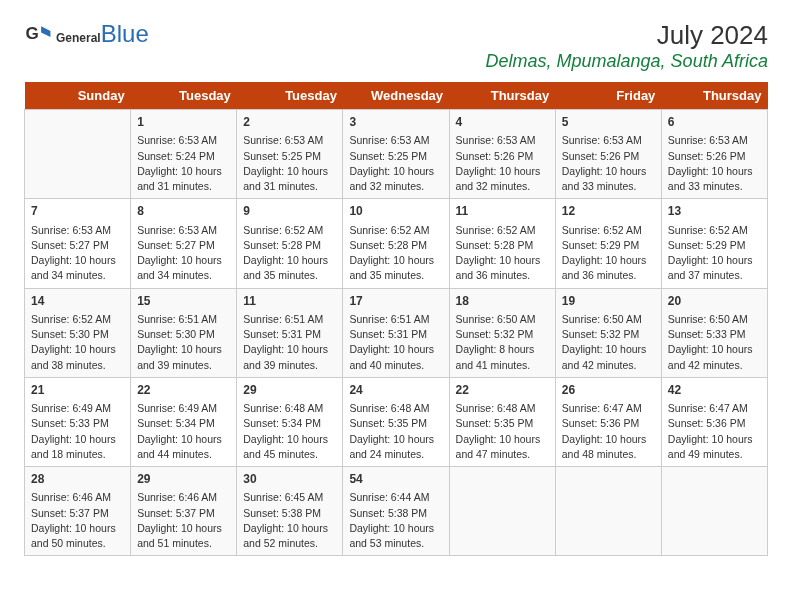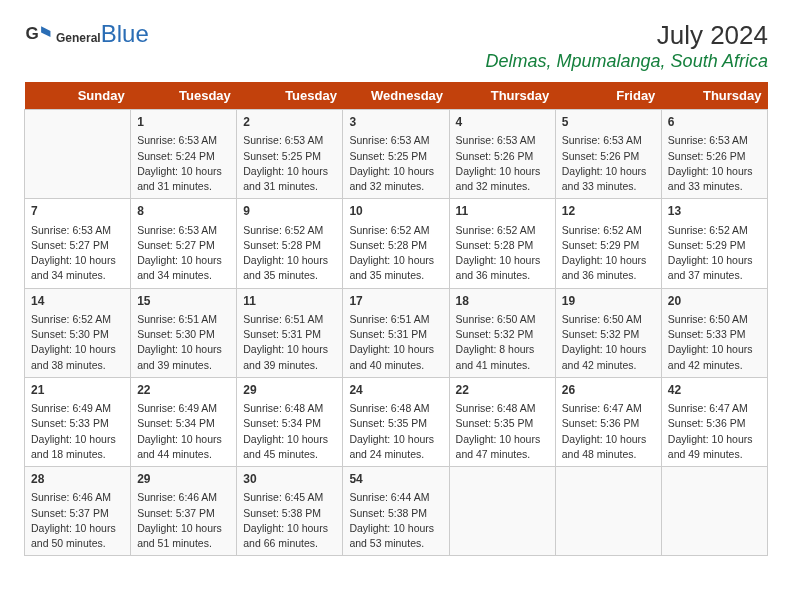--- a/index.html
+++ b/index.html
@@ -292,21 +292,21 @@
         <td>
           <div class="day-num">29</div>
           <div class="day-info">Sunrise: 6:46 AM</div>
           <div class="day-info">Sunset: 5:37 PM</div>
           <div class="day-info">Daylight: 10 hours and 51 minutes.</div>
         </td>
         <td>
           <div class="day-num">30</div>
           <div class="day-info">Sunrise: 6:45 AM</div>
           <div class="day-info">Sunset: 5:38 PM</div>
-          <div class="day-info">Daylight: 10 hours and 66 minutes.</div>
+          <div class="day-info">Daylight: 10 hours and 52 minutes.</div>
         </td>
         <td>
           <div class="day-num">54</div>
           <div class="day-info">Sunrise: 6:44 AM</div>
           <div class="day-info">Sunset: 5:38 PM</div>
           <div class="day-info">Daylight: 10 hours and 53 minutes.</div>
         </td>
         <td></td>
         <td></td>
         <td></td>

